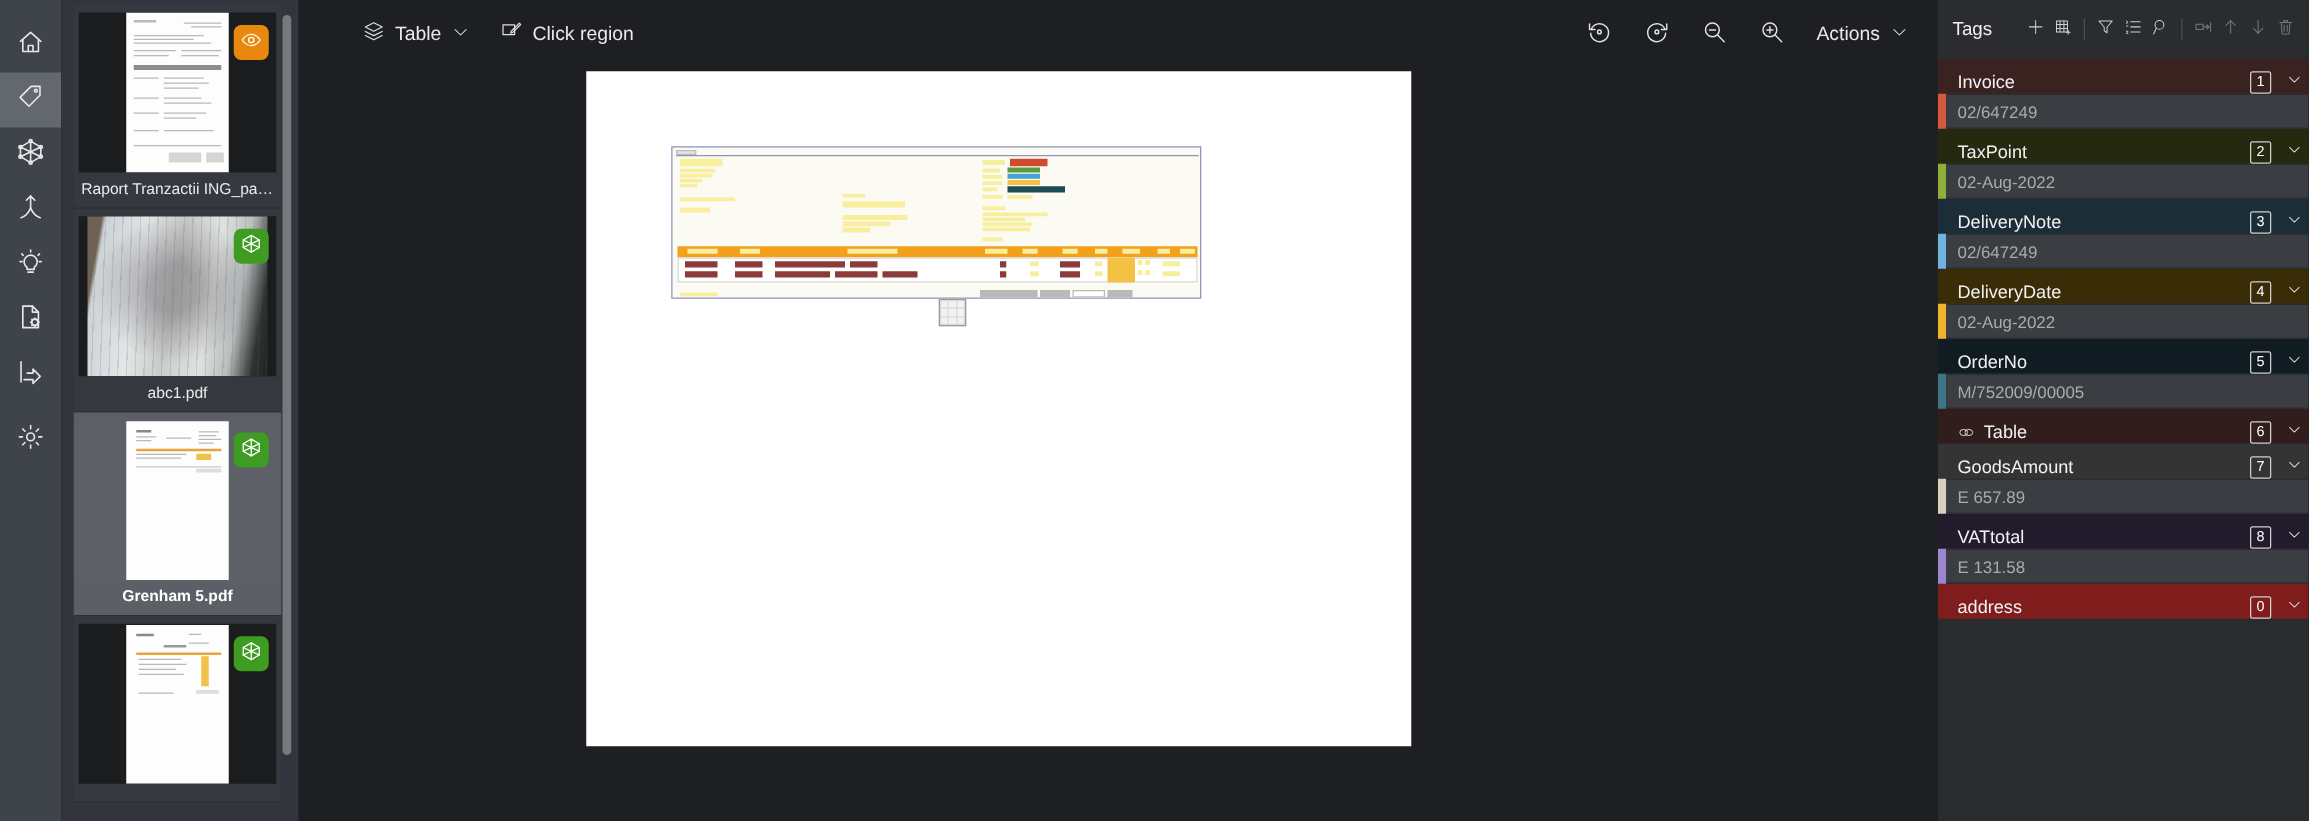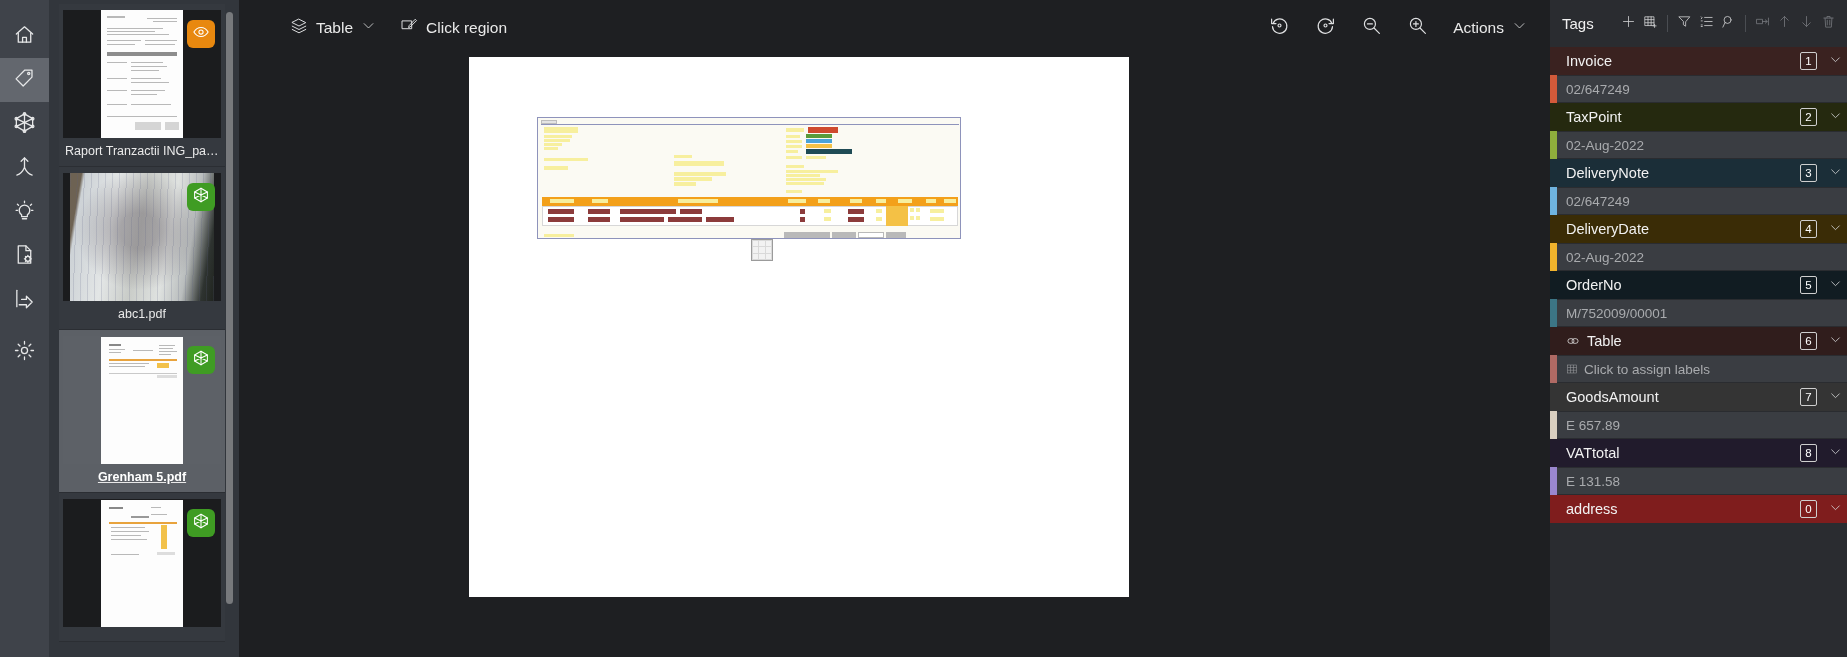--- a/index.html
+++ b/index.html
@@ -35,21 +35,21 @@
     position: relative;
     padding-top: 4px;
   }
   .doc-list { position: absolute; inset: 4px 14px 0 10px; }
   .doc-card {
     position: relative;
     background: #35393f;
     border-bottom: 1px solid #2b2e33;
     padding: 6px 4px 6px 4px;
   }
-  .doc-card.selected { background: #5c6066; text-decoration: underline; }
+  .doc-card.selected { background: #5c6066; }
   .doc-thumb {
     position: relative;
     height: 128px;
     display: flex; align-items: center; justify-content: center;
     overflow: hidden;
   }
   .doc-thumb.dark { background: #1b1c1e; }
   .doc-thumb.grey { background: #5d6167; }
   .thumb-page {
     width: 82px; height: 100%;
@@ -186,21 +186,21 @@
     background: #2a2c30;
   }
   .tags-title { font-size: 15px; color: #f0f0f0; flex: 0 0 auto; }
   .tags-tools { margin-left: auto; display: flex; align-items: center; gap: 1px; }
   .tt { width: 21px; height: 26px; display:flex; align-items:center; justify-content:center; cursor:pointer; }
   .tt svg { width: 15px; height: 15px; stroke: #cfd0d2; fill: none; stroke-width: 1.3; stroke-linecap: round; stroke-linejoin: round; }
   .tt.dim svg { stroke: #75787d; }
   .tt-div { width: 1px; height: 17px; background: #4a4d52; margin: 0 5px; }
 
   .tag-list { flex: 1 1 auto; overflow: hidden; }
-  .tag-row { display: flex; align-items: center; height: 28px; }
+  .tag-row { display: flex; align-items: flex-end; height: 28px; }
   .tag-color { width: 7px; flex: 0 0 7px; }
   .tag-main {
     flex: 1 1 auto; display: flex; align-items: center;
     padding-left: 9px; padding-right: 6px;
     position: relative;
   }
   .tag-name { font-size: 14.5px; color: #f2f2f2; white-space: nowrap; }
   .tag-link-icon { margin-right: 7px; display:flex; align-items:center; }
   .tag-link-icon svg { width: 14px; height: 14px; stroke:#e4e4e4; fill:none; stroke-width:1.3; }
   .tag-idx {
@@ -776,51 +776,39 @@
           <span class="tag-idx">5</span>
         </div>
         <div class="tag-chev">
           <span><svg viewBox="0 0 24 24">
                 <path d="M5 9l7 7 7-7"></path>
               </svg></span>
         </div>
       </div>
       <div class="val-row">
         <div class="tag-color" style="background:#3c7585"></div>
-        <div class="val-main">M/752009/00001</div>
+        <div class="val-main">M/752009/00005</div>
       </div>
 
       <div class="tag-row" style="background:#301d1c">
         <div class="tag-color" style="background:#b06a64"></div>
         <div class="tag-main">
           <span class="tag-link-icon">
             <svg viewBox="0 0 24 24">
                 <ellipse cx="8.5" cy="12" rx="5.3" ry="4.2"></ellipse>
                 <ellipse cx="15.5" cy="12" rx="5.3" ry="4.2"></ellipse>
               </svg>
           </span>
           <span class="tag-name">Table</span>
           <span class="tag-idx">6</span>
         </div>
         <div class="tag-chev">
           <span><svg viewBox="0 0 24 24">
                 <path d="M5 9l7 7 7-7"></path>
               </svg></span>
-        </div>
-      </div>
-      <div class="val-row">
-        <div class="tag-color" style="background:#b06a64"></div>
-        <div class="val-main">
-          <span class="mini-grid">
-            <svg viewBox="0 0 24 24">
-                <rect x="3" y="4" width="18" height="16"></rect>
-                <path d="M3 9h18M3 14.5h18M9 4v16M15 4v16"></path>
-              </svg>
-          </span>
-          <span>Click to assign labels</span>
         </div>
       </div>
 
       <div class="tag-row" style="background:#343434">
         <div class="tag-color" style="background:#d9cfc0"></div>
         <div class="tag-main">
           <span class="tag-name">GoodsAmount</span>
           <span class="tag-idx">7</span>
         </div>
         <div class="tag-chev">

